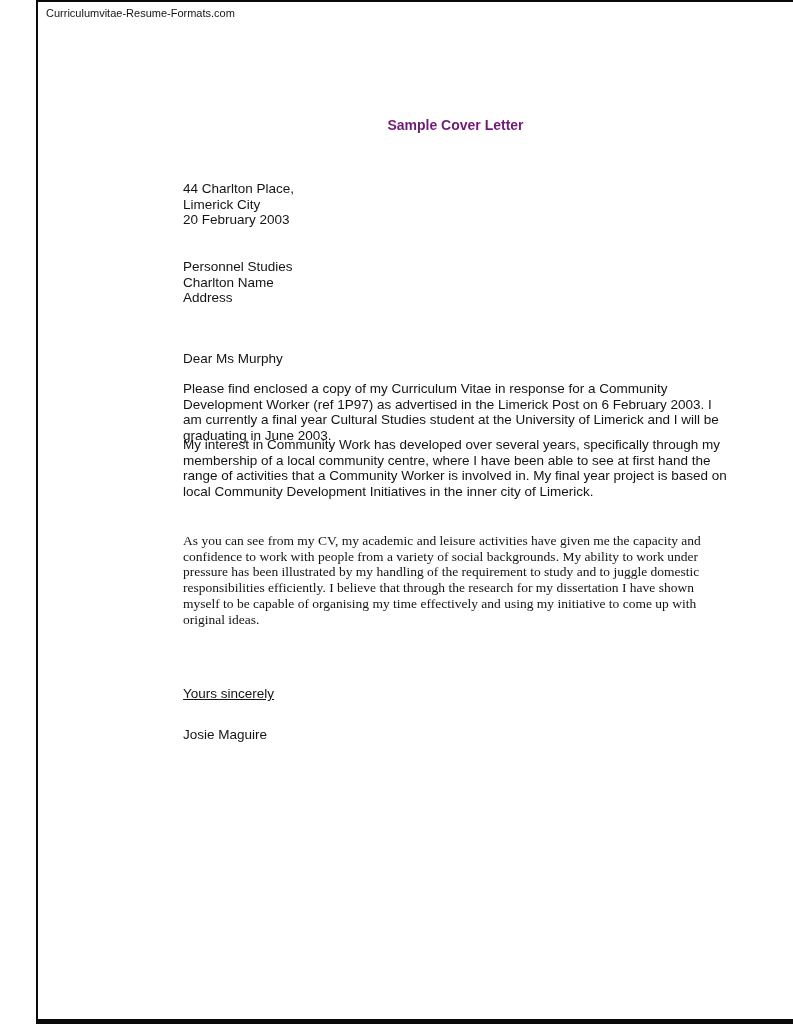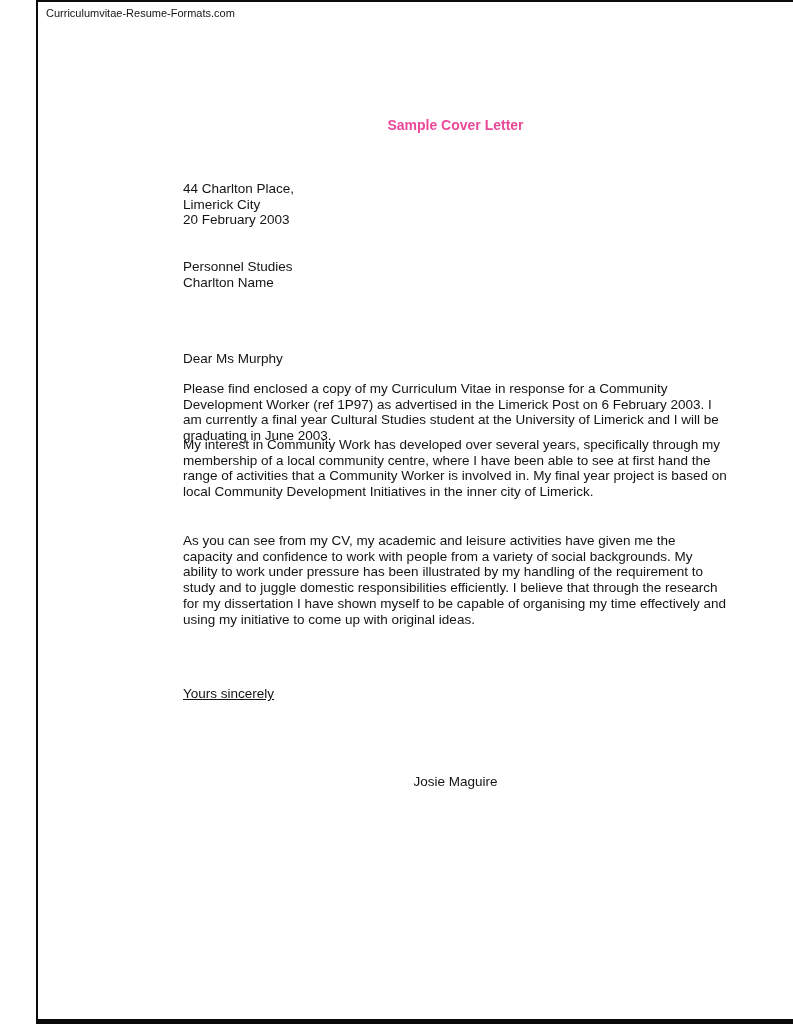--- a/index.html
+++ b/index.html
@@ -42,31 +42,31 @@
     position: absolute;
     left: 0;
     width: 100%;
     margin: 0;
   }
   .title {
     top: 116px;
     text-align: center;
     font-size: 14px;
     font-weight: bold;
-    color: #ec4899;
+    color: #701a75;
   }
   .sender  { top: 179px; }
   .recipient { top: 257px; }
   .salutation { top: 349px; }
   .para-1 { top: 379px; }
   .para-2 { top: 435px; }
-  .para-3 { top: 531px; }
+  .para-3 { top: 531px; font-family: Liberation Serif, serif; }
   .para-4 { top: 638px; }
   .closing { top: 684px; text-decoration: underline; }
-  .signature { top: 772px; text-align: center; }
+  .signature { top: 725px; }
 </style>
 </head>
 <body>
 
 <div class="page">
 
   <div class="watermark">Curriculumvitae-Resume-Formats.com</div>
 
   <div class="letter">
 
@@ -74,20 +74,21 @@
 
     <div class="block sender">
       <div>44 Charlton Place,</div>
       <div>Limerick City</div>
       <div>20 February 2003</div>
     </div>
 
     <div class="block recipient">
       <div>Personnel Studies</div>
       <div>Charlton Name</div>
+      <div>Address</div>
     </div>
 
     <p class="block salutation">Dear Ms Murphy</p>
 
     <p class="block para-1">Please find enclosed a copy of my Curriculum Vitae in response for a Community Development Worker (ref 1P97) as advertised in the Limerick Post on 6 February 2003.  I am currently a final year Cultural Studies student at the University of Limerick and I will be graduating in June 2003.</p>
 
     <p class="block para-2">My interest in Community Work has developed over several years, specifically through my membership of a local community centre, where I have been able to see at first hand the range of activities that a Community Worker is involved in.  My final year project is based on local Community Development Initiatives in the inner city of Limerick.</p>
 
     <p class="block para-3">As you can see from my CV, my academic and leisure activities have given me the capacity and confidence to work with people from a variety of social backgrounds. My ability to work under pressure has been illustrated by my handling of the requirement to study and to juggle domestic responsibilities efficiently. I believe that through the research for my dissertation I have shown myself to be capable of organising my time effectively and using my initiative to come up with original ideas.</p>
 

